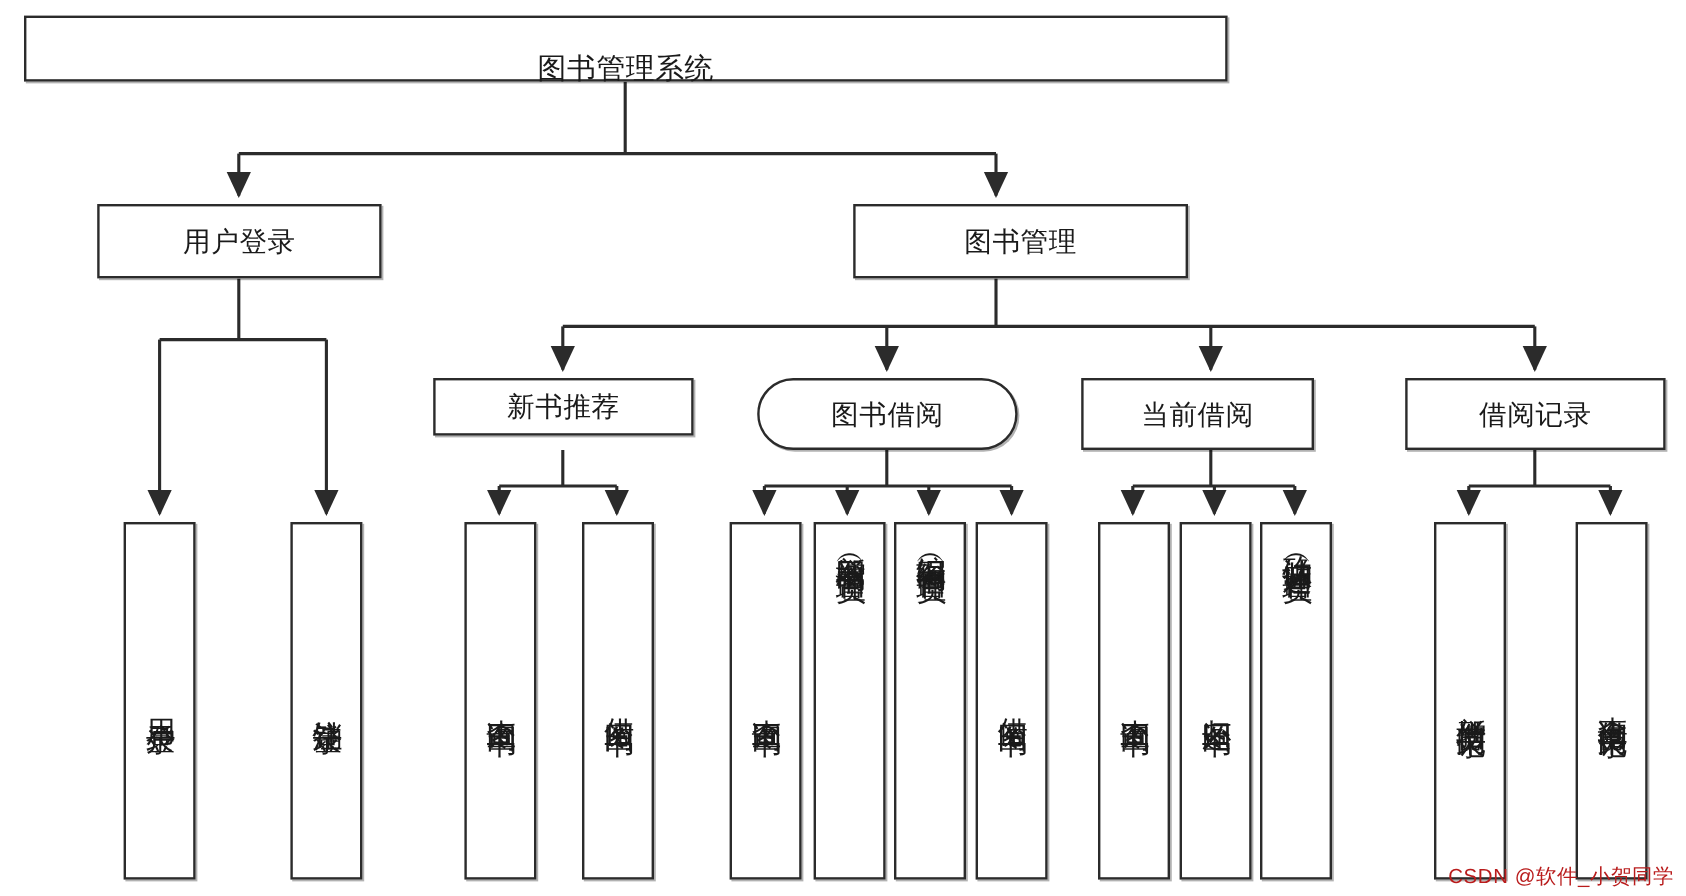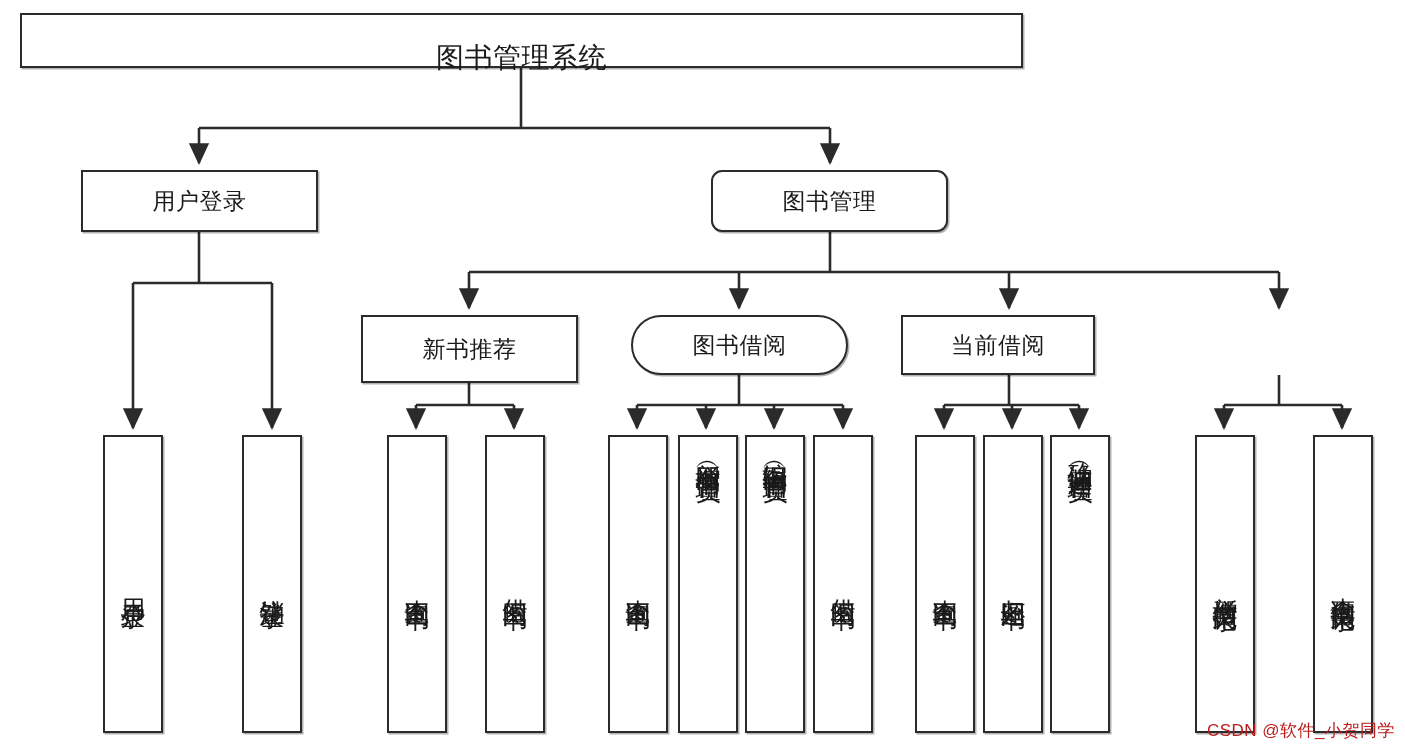--- a/index.html
+++ b/index.html
@@ -40,21 +40,21 @@
     line-height: 1.15;
     white-space: nowrap;
   }
   
   .node.h { }
   .node.h .label {
     font-size: 23px;
     letter-spacing: 0.5px;
   }
   .node.root .label {
-    font-size: 28px;
+    font-size: 24px;
     margin-top: 35px;
   }
   
   .node.v {
     align-items: flex-start;
     padding-top: 6px;
   }
   .node.v .label {
     writing-mode: vertical-rl;
     text-orientation: upright;
@@ -134,33 +134,36 @@
     </g>
   </svg>
 
   <div class="node h root" style="left:20px; top:13px; width:1003px; height:55px;">
     <span class="label">图书管理系统</span>
   </div>
 
   <div class="node h" style="left:81px; top:170px; width:237px; height:62px;">
     <span class="label">用户登录</span>
   </div>
-  <div class="node h" style="left:711px; top:170px; width:237px; height:62px;border-radius:11px;">
+  <div class="node h" style="left:711px; top:170px; width:279px; height:62px;">
     <span class="label">图书管理</span>
   </div>
 
-  <div class="node h" style="left:361px; top:315px; width:217px; height:68px;">
+  <div class="node h" style="left:361px; top:315px; width:217px; height:48px;">
     <span class="label">新书推荐</span>
   </div>
   <div class="node h" style="left:631px; top:315px; width:217px; height:60px;border-radius:30px;">
     <span class="label">图书借阅</span>
   </div>
   <div class="node h" style="left:901px; top:315px; width:194px; height:60px;">
     <span class="label">当前借阅</span>
   </div>
+  <div class="node h" style="left:1171px; top:315px; width:217px; height:60px;">
+    <span class="label">借阅记录</span>
+  </div>
 
   <div class="node v centered" style="left:103px; top:435px; width:60px; height:298px;">
     <span class="label">用户登录</span>
   </div>
   <div class="node v centered" style="left:242px; top:435px; width:60px; height:298px;">
     <span class="label">注销登录</span>
   </div>
 
   <div class="node v centered" style="left:387px; top:435px; width:60px; height:298px;">
     <span class="label">查询图书</span>

